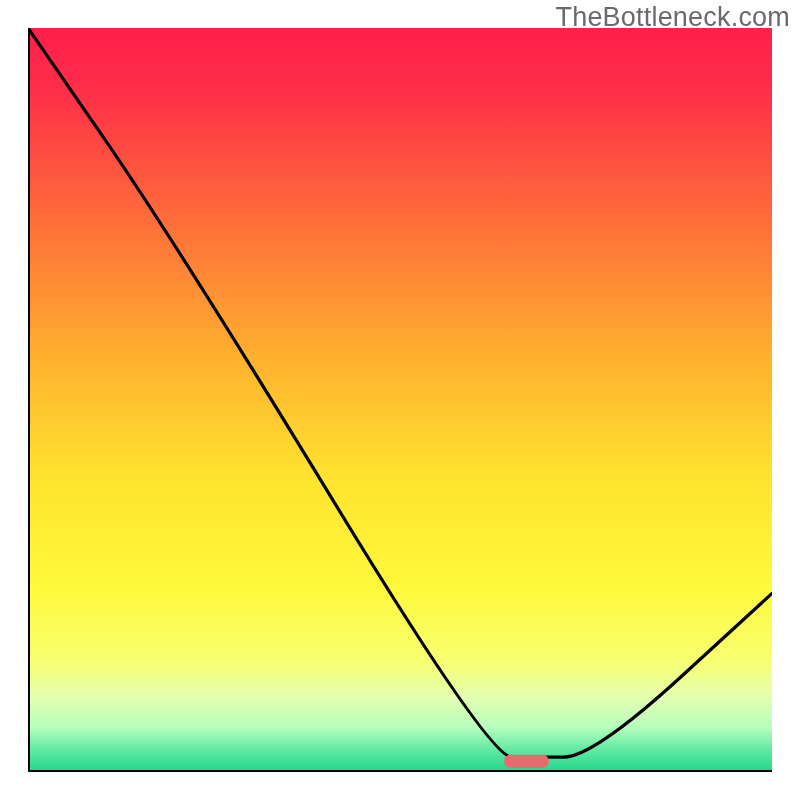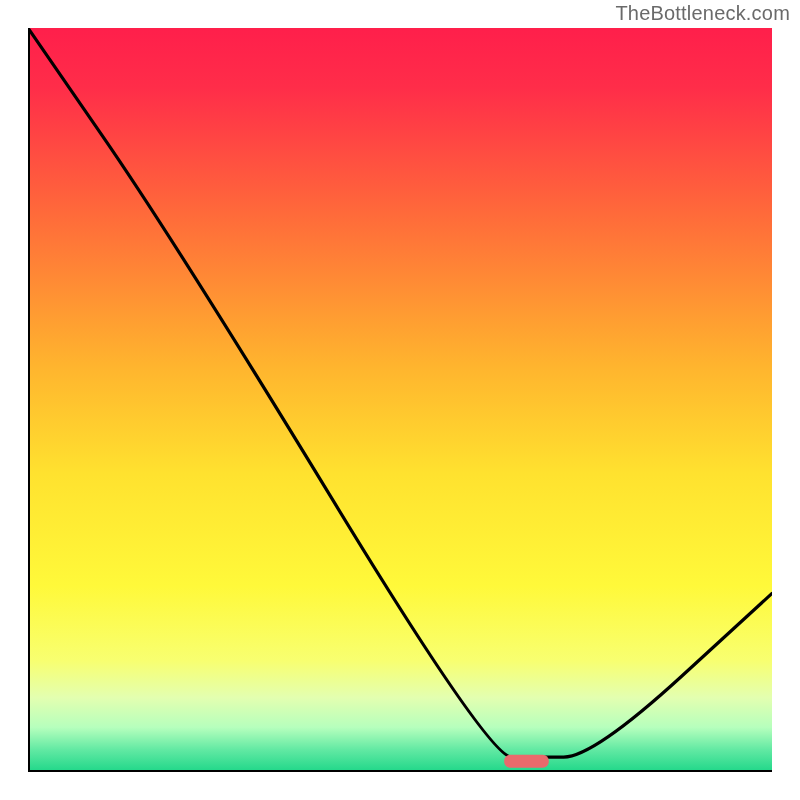--- a/index.html
+++ b/index.html
@@ -8,21 +8,21 @@
     width: 800px;
     height: 800px;
     background: #ffffff;
     font-family: Arial, Helvetica, sans-serif;
     overflow: hidden;
   }
   .attribution {
     position: absolute;
     top: 2px;
     right: 10px;
-    font-size: 20px;
+    font-size: 27px;
     color: #6a6a6a;
     letter-spacing: 0.2px;
   }
   .plot-wrap {
     position: absolute;
     left: 28px;
     top: 28px;
     width: 744px;
     height: 744px;
   }

